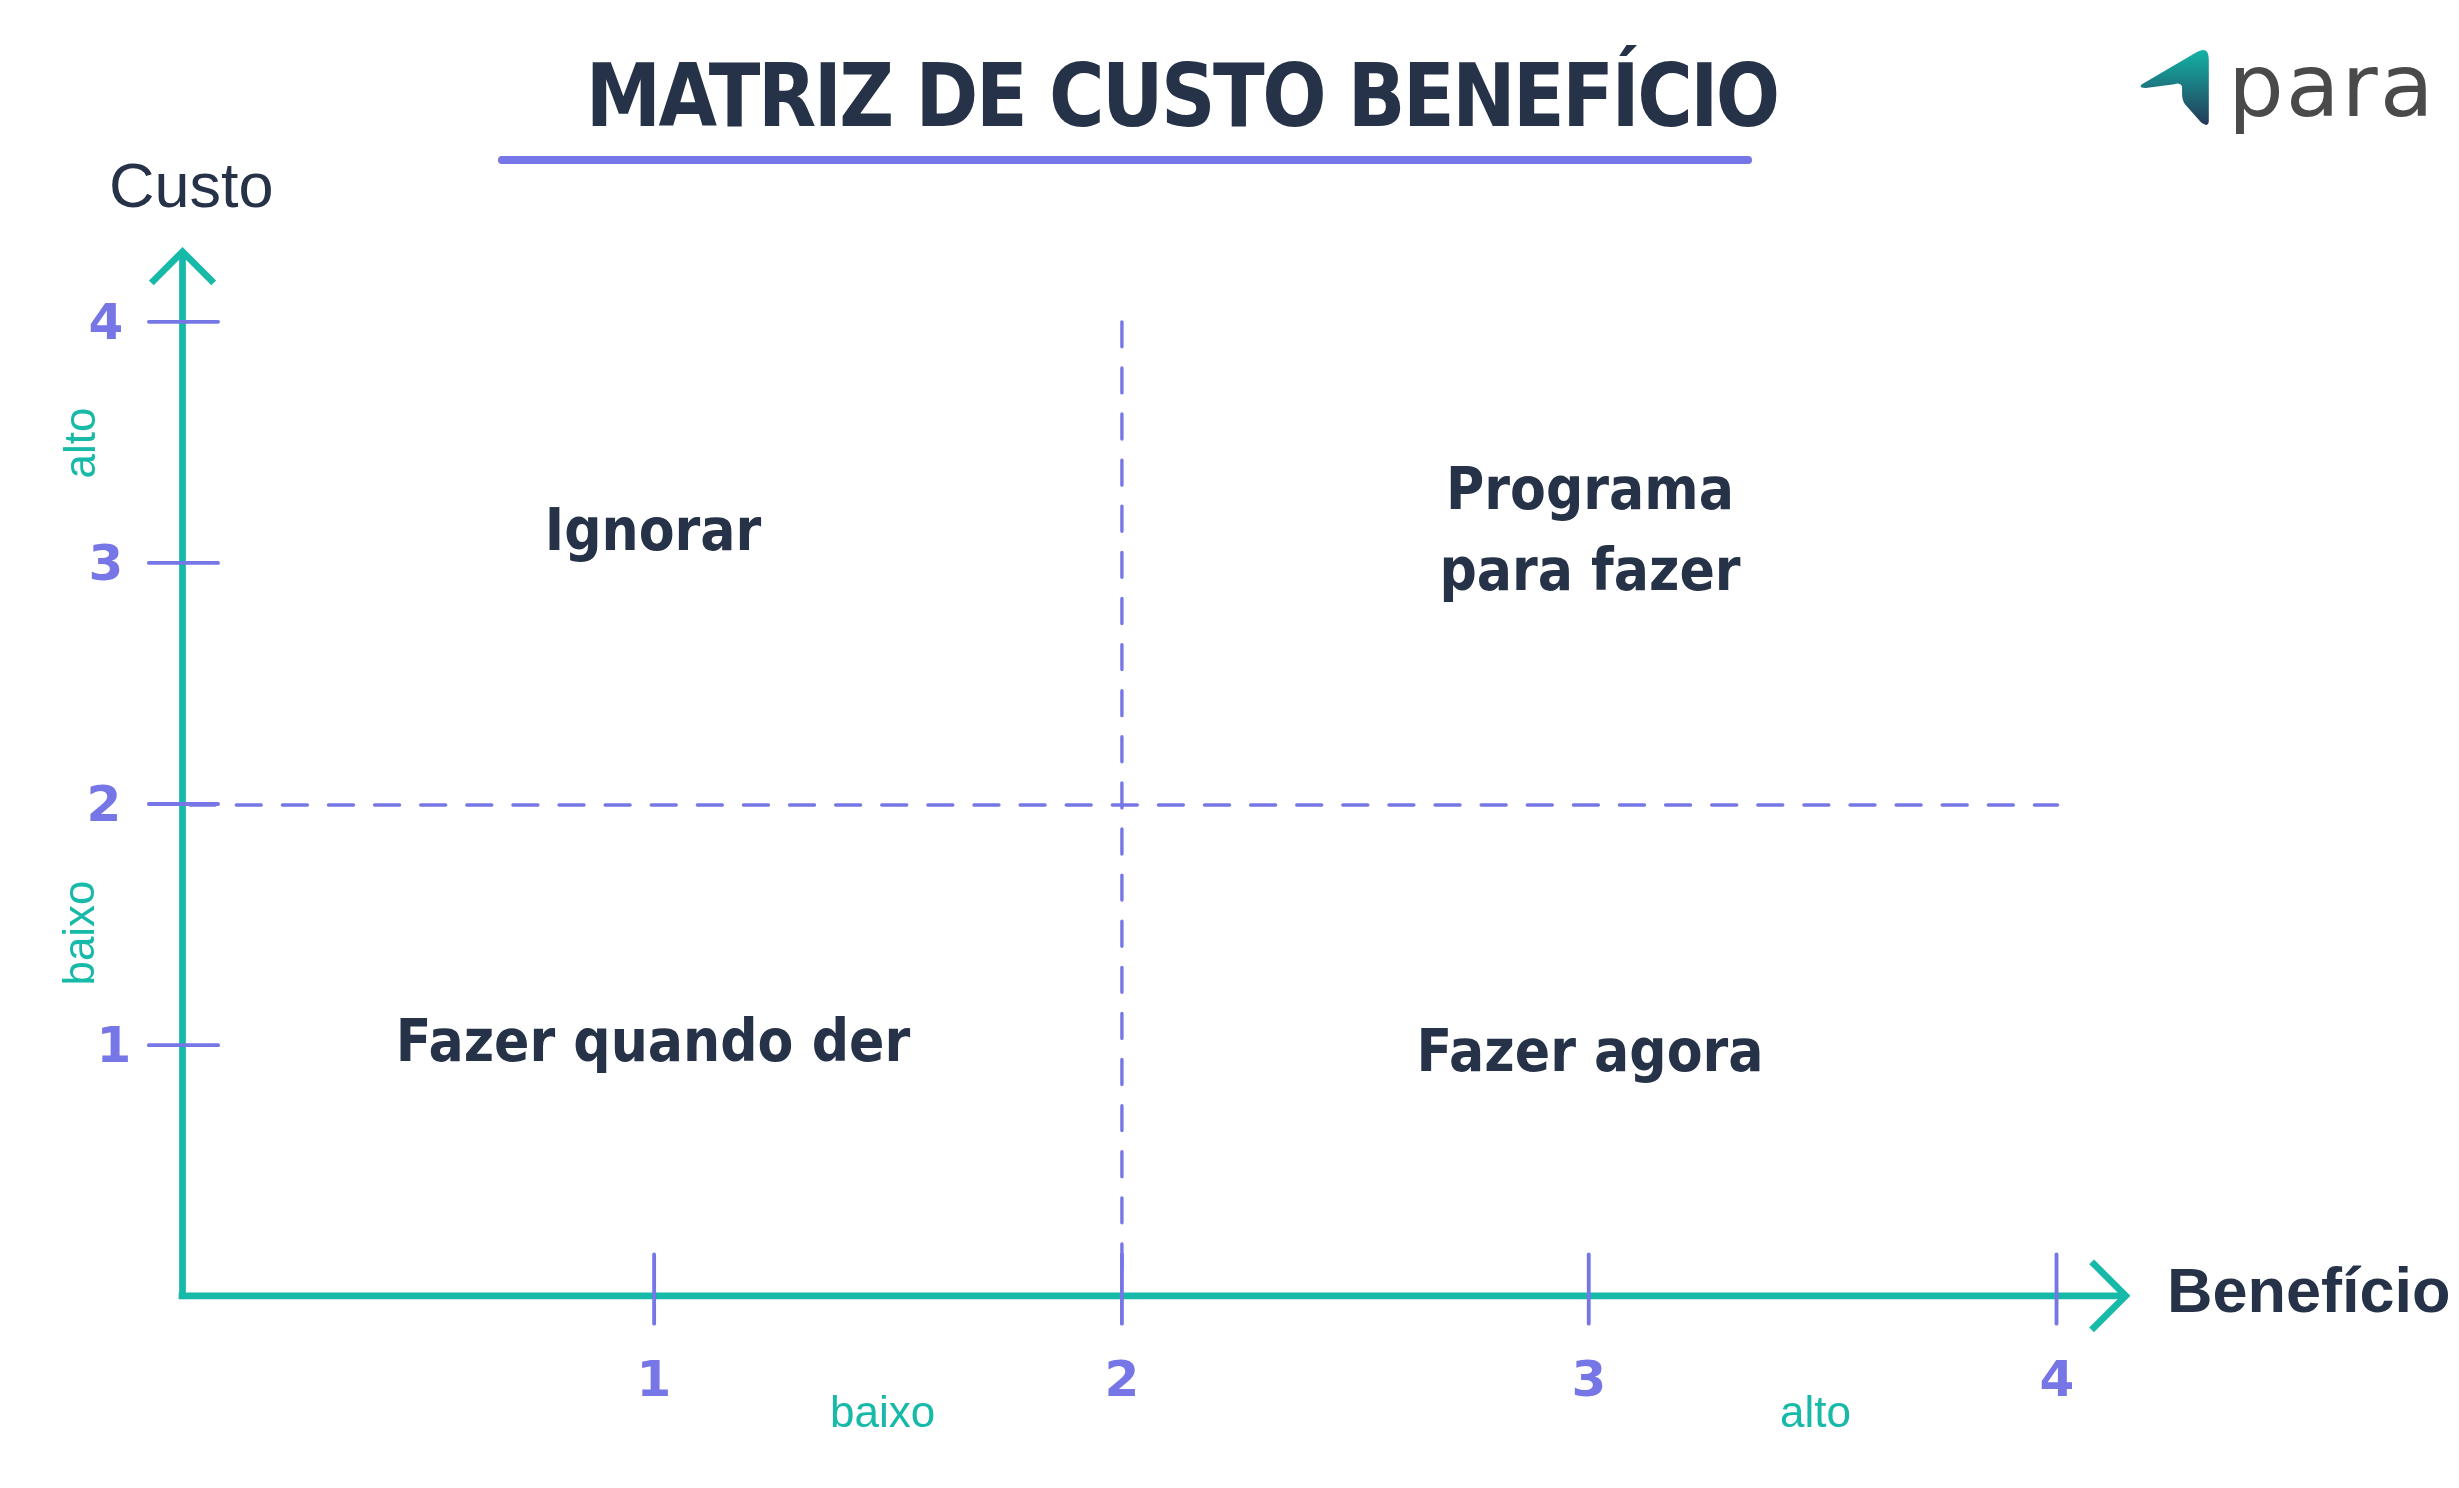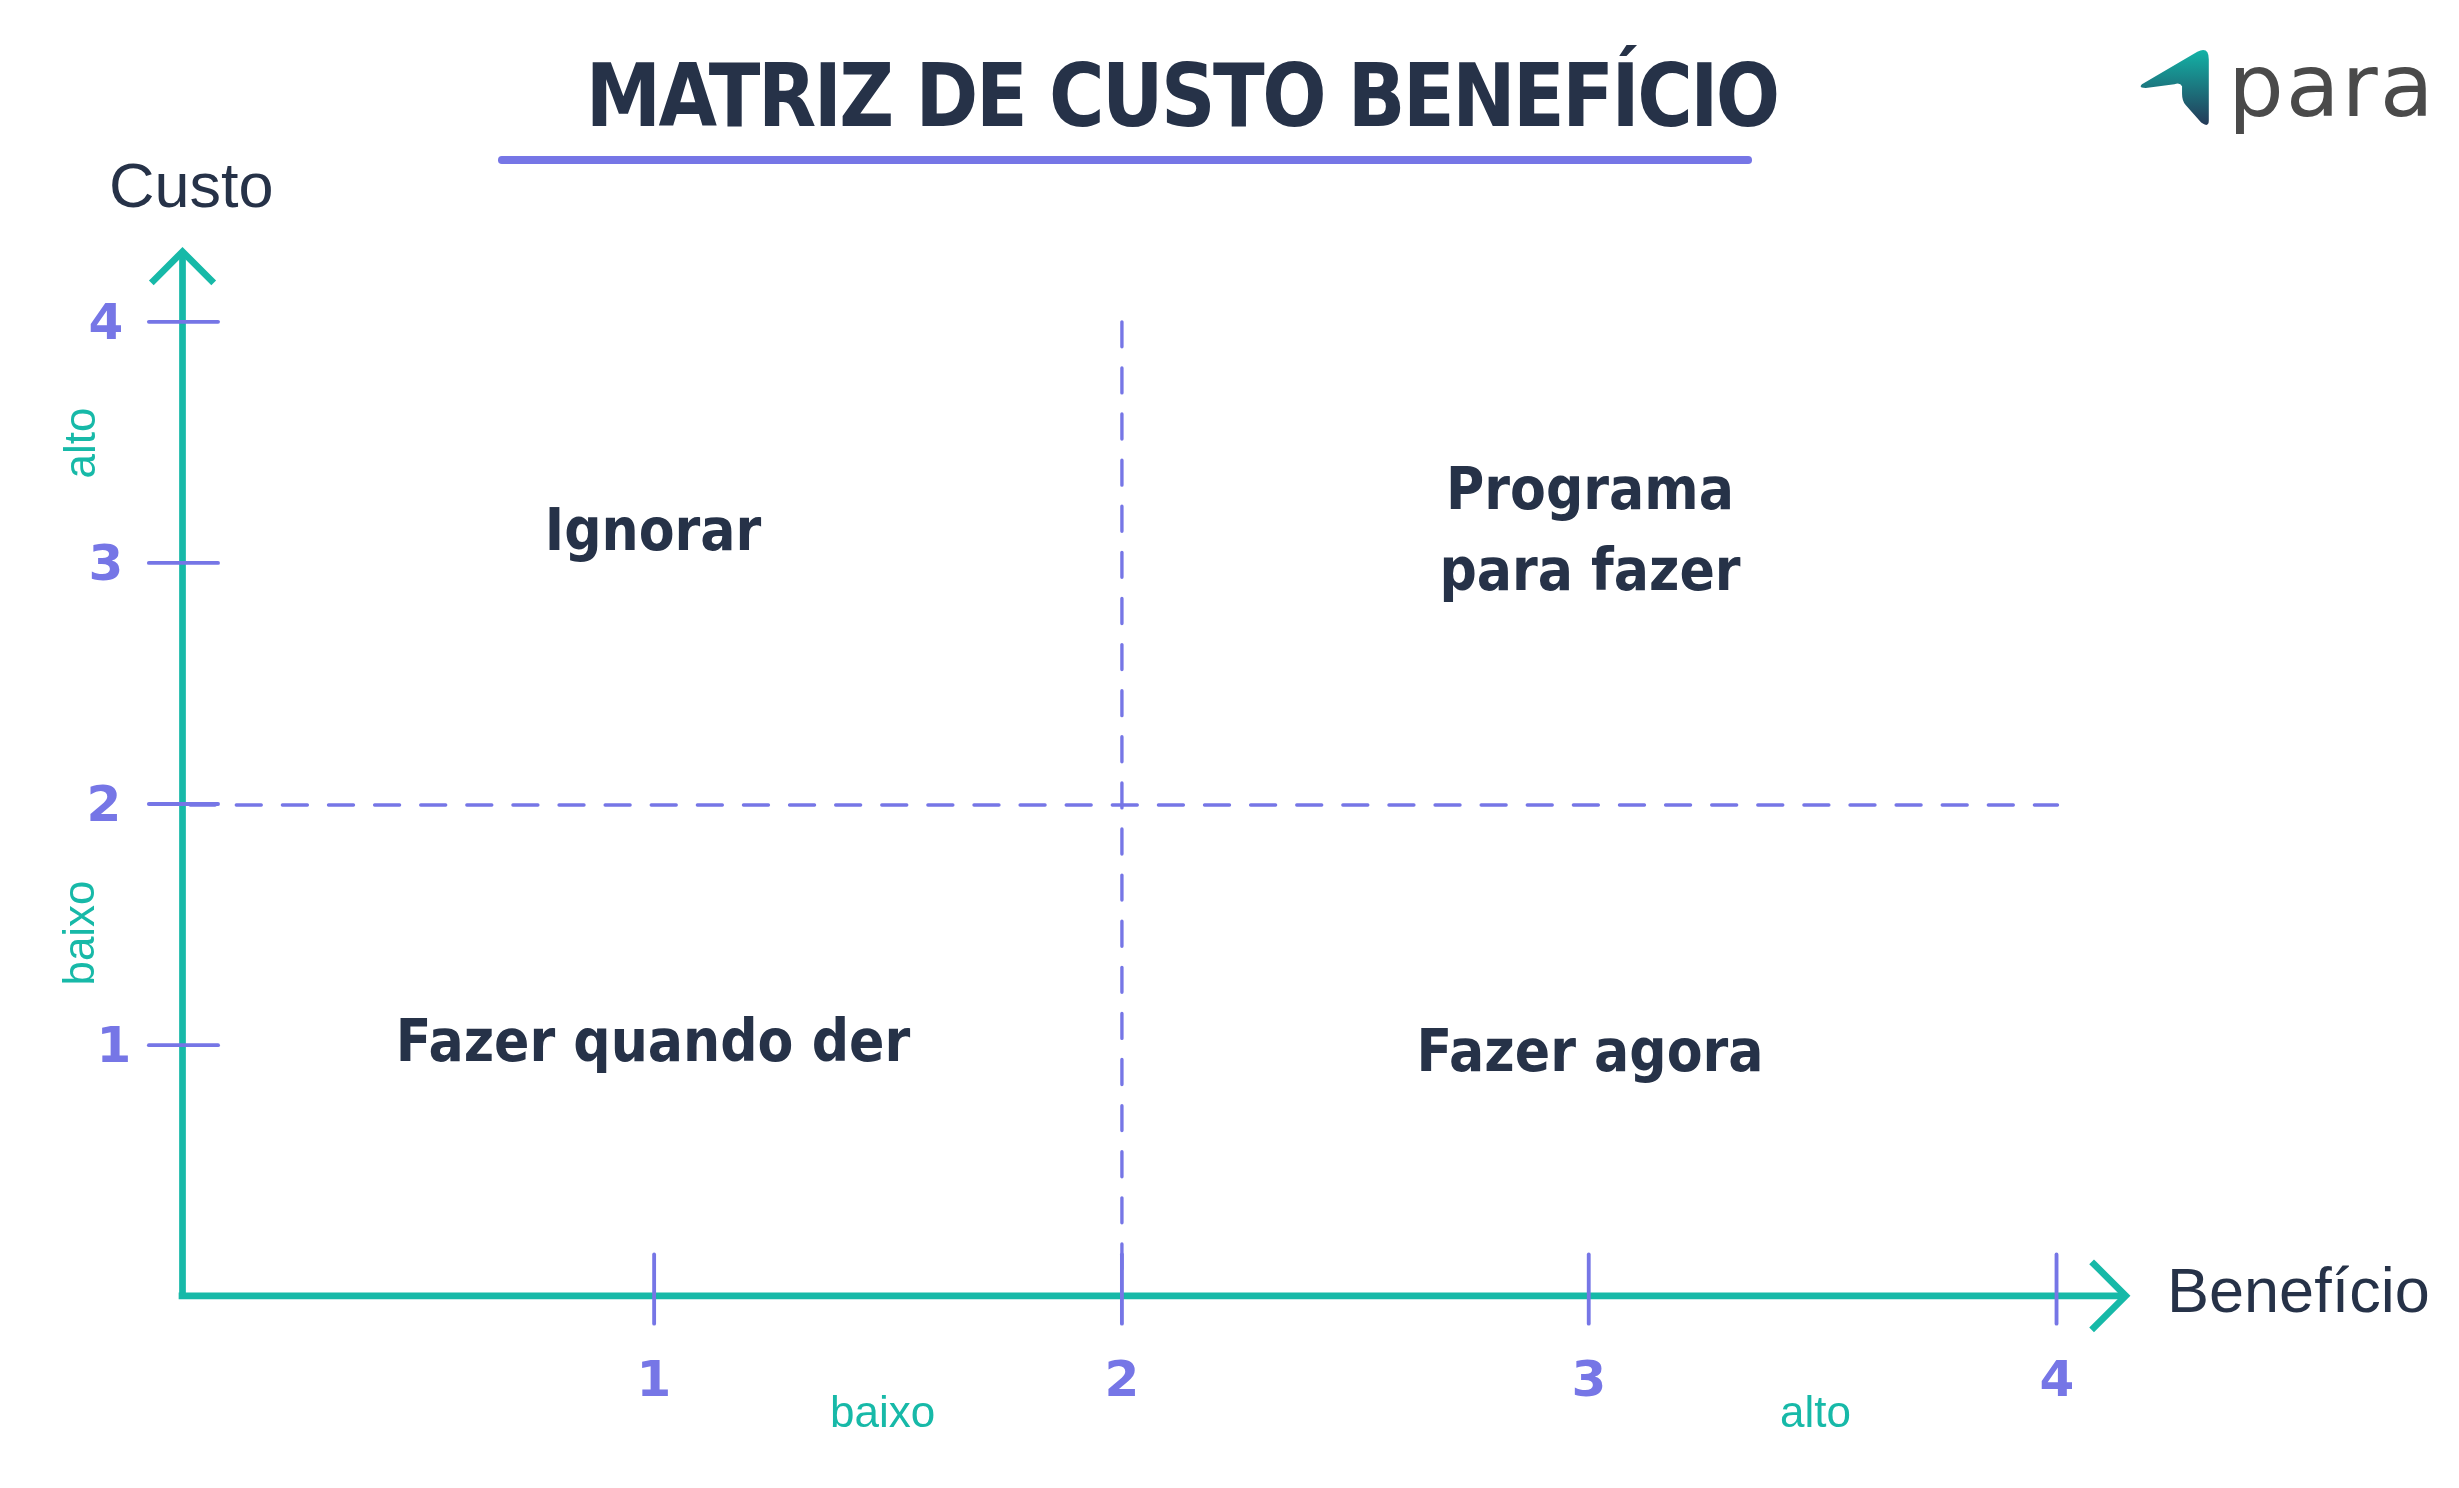--- a/index.html
+++ b/index.html
@@ -66,21 +66,21 @@
 
   <g stroke="#7676e6" stroke-width="4" stroke-linecap="round">
     <line x1="681" y1="1306" x2="681" y2="1378"></line>
     <line x1="1168" y1="1306" x2="1168" y2="1378"></line>
     <line x1="1654" y1="1306" x2="1654" y2="1378"></line>
     <line x1="2141" y1="1306" x2="2141" y2="1378"></line>
   </g>
 </svg>
 
 <div class="abs axis-title" style="left:109px; top:156px;">Custo</div>
-<div class="abs axis-title" style="left:2167px; top:1261px;">Benefício</div>
+<div class="abs axis-title" style="left:2167px; top:1261px;font-weight:bold;">Benefício</div>
 
 <div class="abs tick-label" style="left:77px; top:293px;">4</div>
 <div class="abs tick-label" style="left:77px; top:534px;">3</div>
 <div class="abs tick-label" style="left:75px; top:775px;">2</div>
 <div class="abs tick-label" style="left:85px; top:1016px;">1</div>
 
 <div class="abs tick-label" style="left:625px; top:1350px;">1</div>
 <div class="abs tick-label" style="left:1093px; top:1350px;">2</div>
 <div class="abs tick-label" style="left:1560px; top:1350px;">3</div>
 <div class="abs tick-label" style="left:2028px; top:1350px;">4</div>

